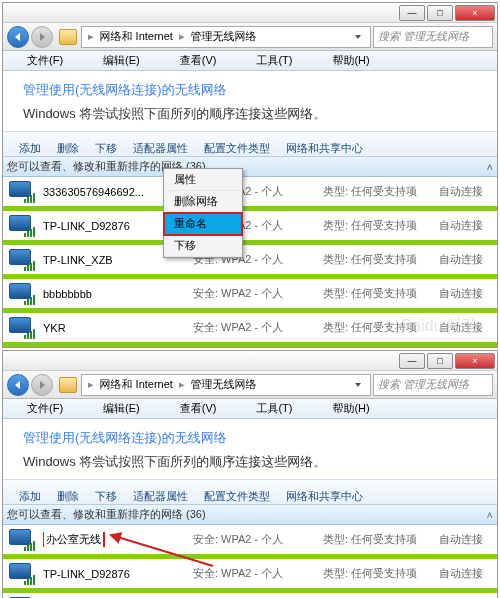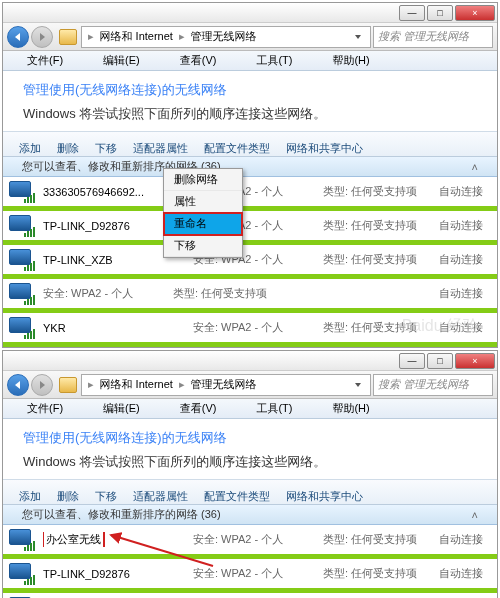--- a/index.html
+++ b/index.html
@@ -21,21 +21,21 @@
 .searchbox { width: 120px; height: 22px; background: #fff; border: 1px solid #aaa; margin-left: 2px; display: flex; align-items: center; padding: 0 4px; color: #888; font-style: italic; position: relative; }
 .dd { width: 16px; height: 20px; display: flex; align-items: center; justify-content: center; }
 .dd::after { content: ''; width: 0; height: 0; border-left: 3px solid transparent; border-right: 3px solid transparent; border-top: 4px solid #555; }
 .menubar { height: 20px; background: linear-gradient(#f4f8fc,#e4ecf6); display: flex; align-items: center; padding: 0 18px; border-bottom: 1px solid #bcd; gap: 28px; }
 .menuitem { padding: 0 6px; }
 .content-hdr { padding: 10px 20px 8px; }
 .content-hdr h2 { font-size: 13px; color: #3b82f6; font-weight: normal; margin-bottom: 6px; }
 .content-hdr p { font-size: 13px; color: #333; }
 .toolbar { height: 26px; background: linear-gradient(#f9fbfe,#e8f0f8); border-top: 1px solid #d0dce8; border-bottom: 1px solid #bcd; display: flex; align-items: flex-end; padding: 0 8px; }
 .toolitem { padding: 0 8px; color: #1a4a7a; }
-.listhdr { height: 20px; background: linear-gradient(#e8f4ff,#d0e4f4); border-bottom: 1px solid #a0c0e0; display: flex; align-items: center; padding: 0 19px; color: #333; justify-content: space-between; }
+.listhdr { height: 20px; background: linear-gradient(#e8f4ff,#d0e4f4); border-bottom: 1px solid #a0c0e0; display: flex; align-items: center; padding: 0 4px; color: #333; justify-content: space-between; }
 .listhdr .chev::before { content: '˄'; color: #666; margin-left: auto; }
 .row { height: 34px; display: flex; align-items: center; border-bottom: 5px solid #84cc16; padding: 0 4px; }
 .neticon { width: 30px; height: 26px; margin-right: 6px; position: relative; }
 .neticon .mon { width: 22px; height: 16px; background: linear-gradient(#4890d8,#1a5490); border: 1px solid #1a5490; border-radius: 2px; position: absolute; top: 2px; left: 2px; }
 .neticon .bars { position: absolute; bottom: 2px; right: 2px; display: flex; align-items: flex-end; gap: 1px; }
 .neticon .bars span { width: 2px; background: #2a8a2a; }
 .neticon .bars span:nth-child(1){height:4px} .neticon .bars span:nth-child(2){height:6px} .neticon .bars span:nth-child(3){height:8px} .neticon .bars span:nth-child(4){height:10px}
 .col-name { width: 150px; overflow: hidden; white-space: nowrap; text-overflow: ellipsis; }
 .col-sec { width: 130px; color: #666; }
 .col-type { width: 110px; color: #666; }
@@ -155,20 +155,21 @@
       <div class="row">
         <div class="neticon">
           <div class="mon"></div>
           <div class="bars">
             <span></span>
             <span></span>
             <span></span>
             <span></span>
           </div>
         </div>
+        <div class="col-name"><span class="">bbbbbbbb</span></div>
         <div class="col-sec">安全: WPA2 - 个人</div>
         <div class="col-type">类型: 任何受支持项</div>
         <div class="col-auto">自动连接</div>
       </div>
       <div class="row">
         <div class="neticon">
           <div class="mon"></div>
           <div class="bars">
             <span></span>
             <span></span>
@@ -177,22 +178,22 @@
           </div>
         </div>
         <div class="col-name"><span class="">YKR</span></div>
         <div class="col-sec">安全: WPA2 - 个人</div>
         <div class="col-type">类型: 任何受支持项</div>
         <div class="col-auto">自动连接</div>
       </div>
     </div>
 
   <div class="ctxmenu">
+    <div class="ctxitem">属性</div>
     <div class="ctxitem">删除网络</div>
-    <div class="ctxitem">属性</div>
     <div class="ctxitem hl">重命名</div>
     <div class="ctxitem">下移</div>
   </div>
 
   <div class="watermark">Baidu 经验</div>
 </div>
 
 <div class="panel" id="panel-bottom">
   <div class="titlebar">
     <div class="winbtn">—</div>

